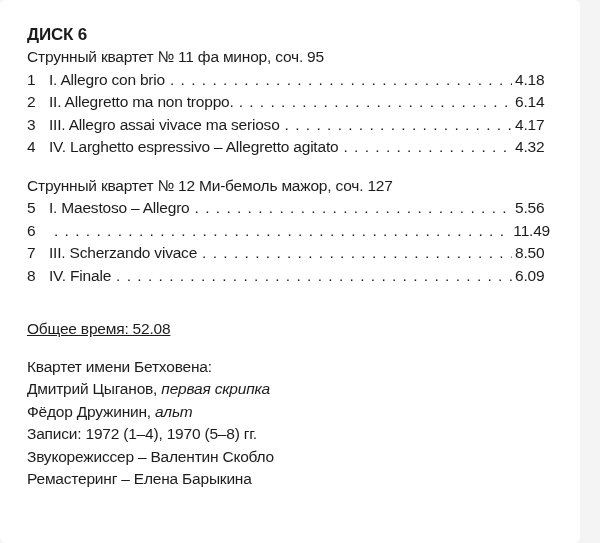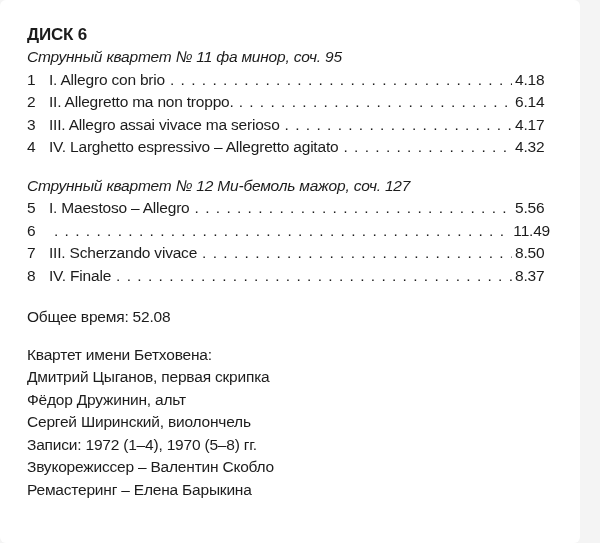--- a/index.html
+++ b/index.html
@@ -23,21 +23,20 @@
   }
   .disc-title {
     font-weight: bold;
     font-size: 17px;
     line-height: 23px;
     margin: 0;
   }
   .section-heading {
     line-height: 22.5px;
     margin: 0;
-    font-style: italic;
   }
   .section { margin-top: 0; }
   .section + .section { margin-top: 16px; }
   .track {
     display: flex;
     align-items: baseline;
     line-height: 22.5px;
     white-space: nowrap;
   }
   .track .num {
@@ -54,30 +53,31 @@
   .leader::after {
     content: ". . . . . . . . . . . . . . . . . . . . . . . . . . . . . . . . . . . . . . . . . . . . . . . . . . . . . . . . . . . . . . . . . . . . . . . . . . . . . . . .";
     letter-spacing: 1px;
   }
   .track .time {
     flex: none;
     min-width: 35px;
     text-align: left;
   }
   .total-time {
-    margin-top: 19px;
+    margin-top: 31px;
     line-height: 22.5px;
+    text-decoration: underline;
   }
   .ensemble {
     margin-top: 15px;
   }
   .ensemble-title, .member, .credit-line {
     line-height: 22.5px;
   }
-  .member .role { }
+  .member .role { font-style: italic; }
   .credits { }
 </style>
 </head>
 <body>
 
 <div class="page">
 
   <h1 class="disc-title">ДИСК 6</h1>
 
   <div class="section">
@@ -126,40 +126,36 @@
     <div class="track">
       <span class="num">7</span>
       <span class="title">III. Scherzando vivace</span>
       <span class="leader"></span>
       <span class="time">8.50</span>
     </div>
     <div class="track">
       <span class="num">8</span>
       <span class="title">IV. Finale</span>
       <span class="leader"></span>
-      <span class="time">8.37</span>
+      <span class="time">6.09</span>
     </div>
   </div>
 
   <div class="total-time">Общее время: 52.08</div>
 
   <div class="ensemble">
     <div class="ensemble-title">Квартет имени Бетховена:</div>
     <div class="member">
       <span>Дмитрий Цыганов,</span>
       <span class="role">первая скрипка</span>
     </div>
     <div class="member">
       <span>Фёдор Дружинин,</span>
       <span class="role">альт</span>
     </div>
-    <div class="member">
-      <span>Сергей Ширинский,</span>
-      <span class="role">виолончель</span>
-    </div>
   </div>
 
   <div class="credits">
     <div class="credit-line">Записи: 1972 (1–4), 1970 (5–8) гг.</div>
     <div class="credit-line">Звукорежиссер – Валентин Скобло</div>
     <div class="credit-line">Ремастеринг – Елена Барыкина</div>
   </div>
 
 </div>
 

